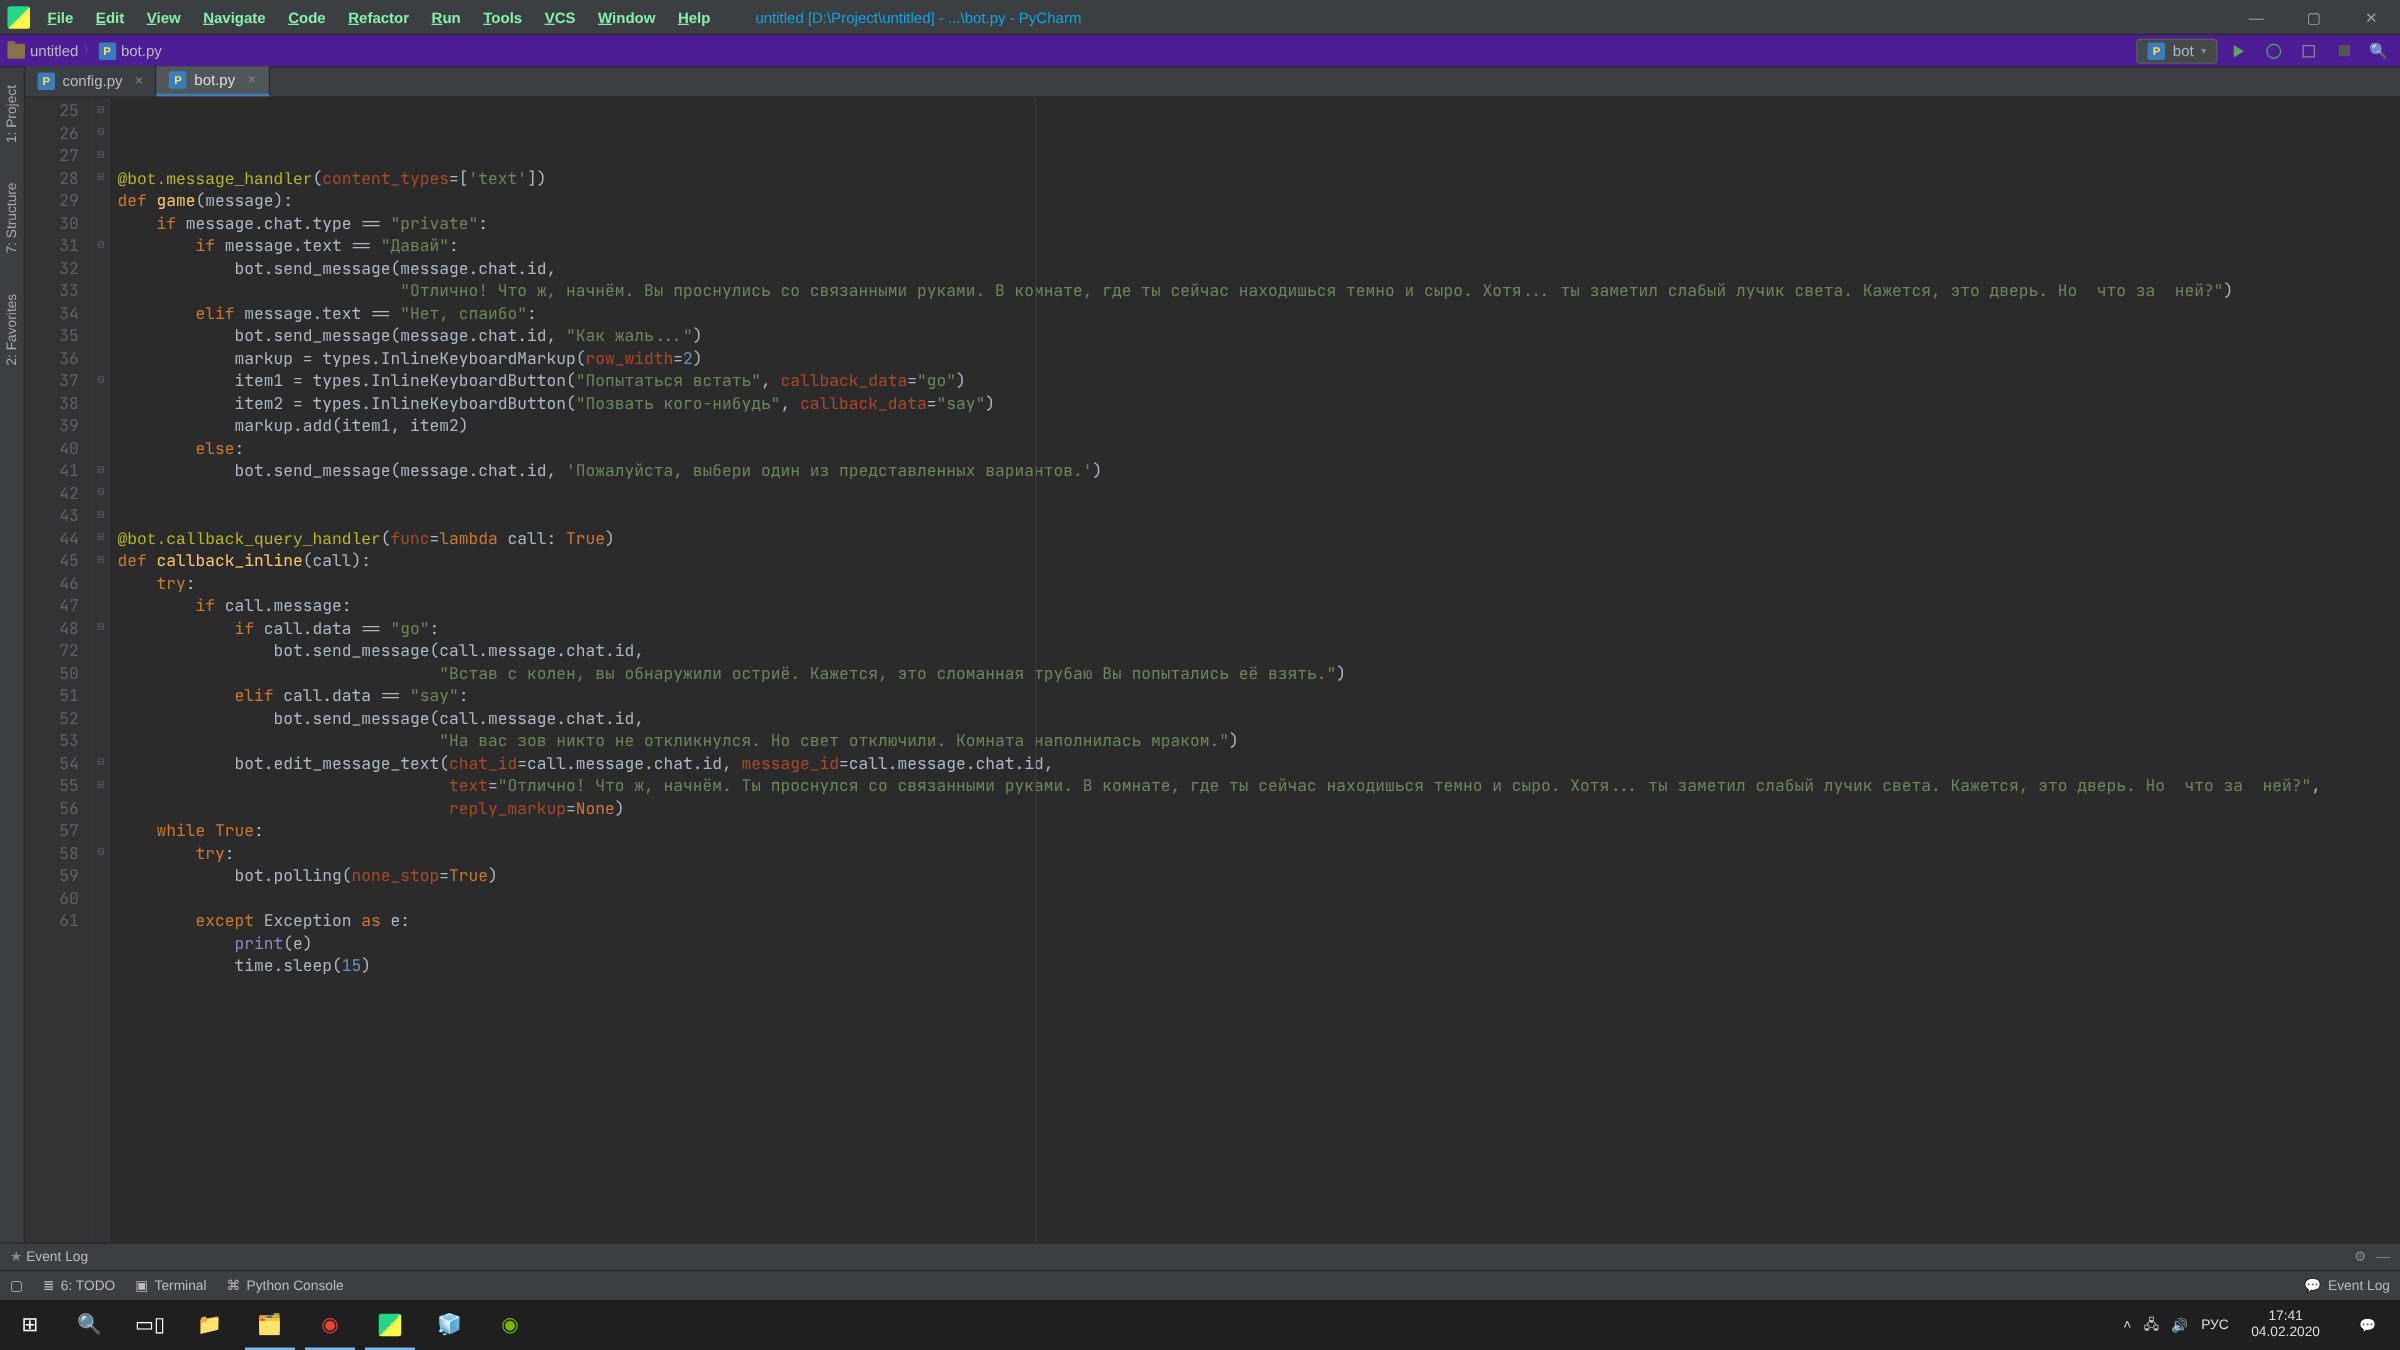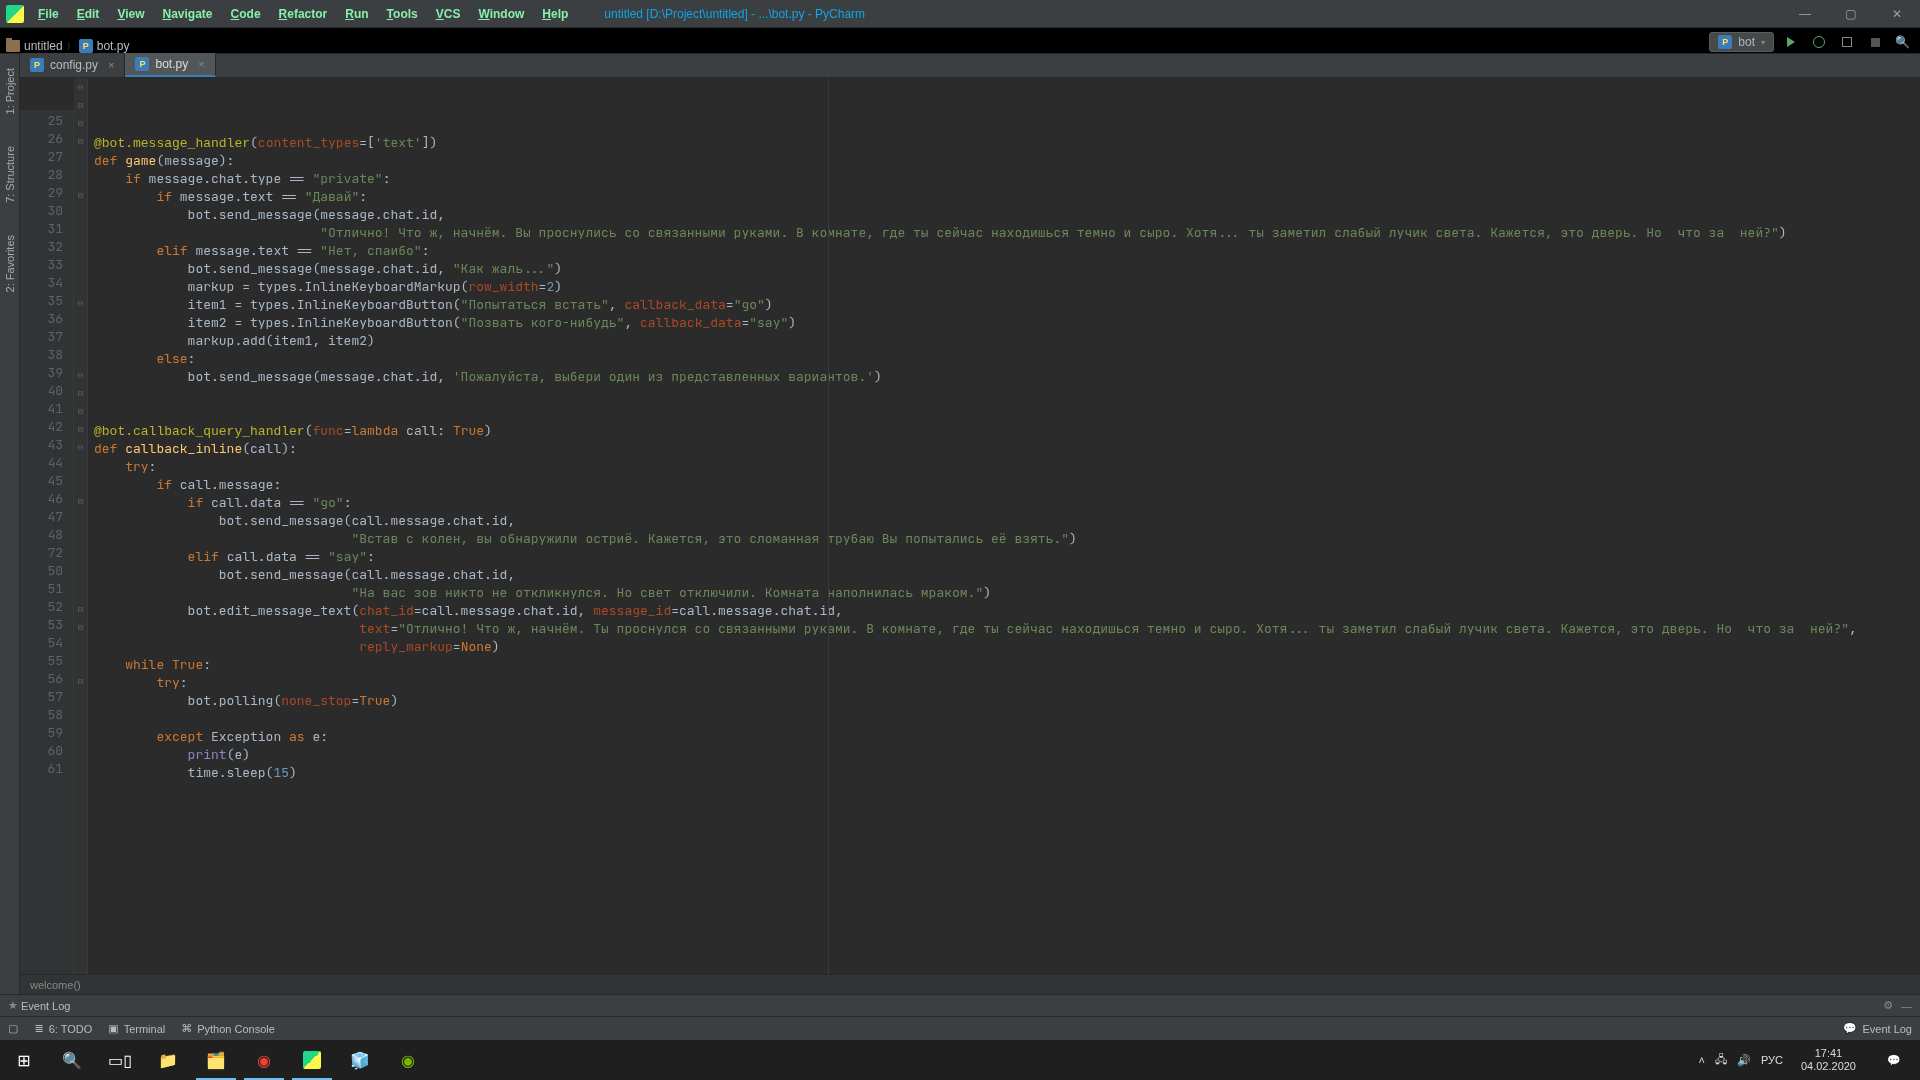--- a/index.html
+++ b/index.html
@@ -27,24 +27,24 @@
   border-radius: 2px;
 }
 .menu { display: flex; gap: 2px; }
 .menu-item { padding: 4px 8px; color: #86efac; cursor: default; font-weight: bold; }
 .title-text { margin-left: 28px; color: #0ea5e9; font-size: 12px; }
 .win-controls { margin-left: auto; display: flex; }
 .win-btn { width: 46px; height: 28px; display:flex; align-items:center; justify-content:center; color:#a0a0a0; }
 
 .nav-row {
   height: 26px;
-  background: #000000;
+  background: #4c1d95;
   border-bottom: 1px solid #282828;
   display: flex;
-  align-items: flex-end;
+  align-items: center;
   padding: 0 6px;
   gap: 4px;
 }
 .breadcrumb { display:flex; align-items:center; gap:4px; font-size:12px; color:#bbb; }
 .bc-folder { width:14px; height:12px; background:#89714d; border-radius:1px; display:inline-block; position:relative; }
 .bc-folder::before { content:""; position:absolute; top:-2px; left:0; width:6px; height:2px; background:#89714d; }
 .bc-py { width:14px; height:14px; display:inline-flex; align-items:center; justify-content:center; font-size:9px; background:#3b7cba; color:#fde05b; border-radius:2px; font-weight:bold; }
 .nav-right { margin-left:auto; display:flex; align-items:center; gap:6px; }
 .run-cfg { background:#45494a; border:1px solid #5a5d5e; border-radius:3px; padding:2px 8px; display:flex; align-items:center; gap:6px; font-size:12px; }
 .toolbar-btn { width:22px; height:22px; display:flex; align-items:center; justify-content:center; border-radius:3px; }
@@ -65,21 +65,21 @@
 }
 .vtab { writing-mode: vertical-rl; transform: rotate(180deg); font-size:11px; color:#aaa; padding:6px 2px; display:flex; align-items:center; gap:4px; }
 
 .editor-wrap { flex:1; display:flex; flex-direction:column; }
 .tabs-row { height:24px; background:#3c3f41; display:flex; align-items:flex-end; border-bottom:1px solid #282828; }
 .tab { height:24px; padding:0 10px; display:flex; align-items:center; gap:6px; font-size:12px; background:#3c3f41; border-right:1px solid #282828; color:#bbb; }
 .tab.active { background:#515658; color:#ddd; border-bottom:2px solid #3b7cba; }
 .tab .x { color:#888; font-size:11px; margin-left:4px; }
 
 .editor { flex:1; background:#2b2b2b; display:flex; font-family:"JetBrains Mono","Consolas",monospace; font-size:13px; line-height:18px; position:relative; overflow:hidden; }
-.gutter-col { width:54px; background:#313335; text-align:right; color:#606366; padding:2px 10px 2px 0; user-select:none; border-right:1px solid #3a3a3a;margin-top:32px; }
+.gutter-col { width:54px; background:#313335; text-align:right; color:#606366; padding:2px 10px 2px 0; user-select:none; border-right:1px solid #3a3a3a; }
 .gutter-col .ln { height:18px; }
 .fold-col { width:14px; background:#313335; border-right:1px solid #3a3a3a; }
 .fold-col .f { height:18px; display:flex; align-items:center; justify-content:center; color:#606366; font-size:9px; }
 .code-col { flex:1; padding:2px 0 2px 6px; white-space:pre; overflow:auto; position:relative; }
 .code-col .cl { height:18px; }
 .margin-line { position:absolute; top:0; bottom:0; left:740px; width:1px; background:#3a3a3a; pointer-events:none; }
 
 .breadcrumb-bar { height:20px; background:#313335; color:#888; font-size:11px; padding:0 10px; display:flex; align-items:center; border-top:1px solid #282828; }
 
 
@@ -271,23 +271,20 @@
           <div class="f">⊟</div>
           <div class="f"></div>
           <div class="f"></div>
           <div class="f"></div>
         </div>
       <div class="code-col" id="code-host">
         <div class="margin-line"></div>
       <div class="cl"><span class="dec">@bot.message_handler</span><span class="pn">(</span><span class="arg">content_types</span><span class="pn">=[</span><span class="str">'text'</span><span class="pn">])</span></div><div class="cl"><span class="kw">def </span><span class="fn">game</span><span class="pn">(message):</span></div><div class="cl"><span class="pn">    </span><span class="kw">if </span><span class="pn">message.chat.type == </span><span class="str">"private"</span><span class="pn">:</span></div><div class="cl"><span class="pn">        </span><span class="kw">if </span><span class="pn">message.text == </span><span class="str">"Давай"</span><span class="pn">:</span></div><div class="cl"><span class="pn">            bot.send_message(message.chat.id,</span></div><div class="cl"><span class="pn">                             </span><span class="str">"Отлично! Что ж, начнём. Вы проснулись со связанными руками. В комнате, где ты сейчас находишься темно и сыро. Хотя... ты заметил слабый лучик света. Кажется, это дверь. Но  что за  ней?"</span><span class="pn">)</span></div><div class="cl"><span class="pn">        </span><span class="kw">elif </span><span class="pn">message.text == </span><span class="str">"Нет, спаибо"</span><span class="pn">:</span></div><div class="cl"><span class="pn">            bot.send_message(message.chat.id, </span><span class="str">"Как жаль..."</span><span class="pn">)</span></div><div class="cl"><span class="pn">            markup = types.InlineKeyboardMarkup(</span><span class="arg">row_width</span><span class="pn">=</span><span class="num">2</span><span class="pn">)</span></div><div class="cl"><span class="pn">            item1 = types.InlineKeyboardButton(</span><span class="str">"Попытаться встать"</span><span class="pn">, </span><span class="arg">callback_data</span><span class="pn">=</span><span class="str">"go"</span><span class="pn">)</span></div><div class="cl"><span class="pn">            item2 = types.InlineKeyboardButton(</span><span class="str">"Позвать кого-нибудь"</span><span class="pn">, </span><span class="arg">callback_data</span><span class="pn">=</span><span class="str">"say"</span><span class="pn">)</span></div><div class="cl"><span class="pn">            markup.add(item1, item2)</span></div><div class="cl"><span class="pn">        </span><span class="kw">else</span><span class="pn">:</span></div><div class="cl"><span class="pn">            bot.send_message(message.chat.id, </span><span class="str">'Пожалуйста, выбери один из представленных вариантов.'</span><span class="pn">)</span></div><div class="cl"><span class="pn"></span></div><div class="cl"><span class="pn"></span></div><div class="cl"><span class="dec">@bot.callback_query_handler</span><span class="pn">(</span><span class="arg">func</span><span class="pn">=</span><span class="kw">lambda </span><span class="pn">call: </span><span class="kw">True</span><span class="pn">)</span></div><div class="cl"><span class="kw">def </span><span class="fn">callback_inline</span><span class="pn">(call):</span></div><div class="cl"><span class="pn">    </span><span class="kw">try</span><span class="pn">:</span></div><div class="cl"><span class="pn">        </span><span class="kw">if </span><span class="pn">call.message:</span></div><div class="cl"><span class="pn">            </span><span class="kw">if </span><span class="pn">call.data == </span><span class="str">"go"</span><span class="pn">:</span></div><div class="cl"><span class="pn">                bot.send_message(call.message.chat.id,</span></div><div class="cl"><span class="pn">                                 </span><span class="str">"Встав с колен, вы обнаружили остриё. Кажется, это сломанная трубаю Вы попытались её взять."</span><span class="pn">)</span></div><div class="cl"><span class="pn">            </span><span class="kw">elif </span><span class="pn">call.data == </span><span class="str">"say"</span><span class="pn">:</span></div><div class="cl"><span class="pn">                bot.send_message(call.message.chat.id,</span></div><div class="cl"><span class="pn">                                 </span><span class="str">"На вас зов никто не откликнулся. Но свет отключили. Комната наполнилась мраком."</span><span class="pn">)</span></div><div class="cl"><span class="pn">            bot.edit_message_text(</span><span class="arg">chat_id</span><span class="pn">=call.message.chat.id, </span><span class="arg">message_id</span><span class="pn">=call.message.chat.id,</span></div><div class="cl"><span class="pn">                                  </span><span class="arg">text</span><span class="pn">=</span><span class="str">"Отлично! Что ж, начнём. Ты проснулся со связанными руками. В комнате, где ты сейчас находишься темно и сыро. Хотя... ты заметил слабый лучик света. Кажется, это дверь. Но  что за  ней?"</span><span class="pn">,</span></div><div class="cl"><span class="pn">                                  </span><span class="arg">reply_markup</span><span class="pn">=</span><span class="kw">None</span><span class="pn">)</span></div><div class="cl"><span class="pn">    </span><span class="kw">while </span><span class="kw">True</span><span class="pn">:</span></div><div class="cl"><span class="pn">        </span><span class="kw">try</span><span class="pn">:</span></div><div class="cl"><span class="pn">            bot.polling(</span><span class="arg">none_stop</span><span class="pn">=</span><span class="kw">True</span><span class="pn">)</span></div><div class="cl"><span class="pn"></span></div><div class="cl"><span class="pn">        </span><span class="kw">except </span><span class="pn">Exception </span><span class="kw">as </span><span class="pn">e:</span></div><div class="cl"><span class="pn">            </span><span class="bi">print</span><span class="pn">(e)</span></div><div class="cl"><span class="pn">            time.sleep(</span><span class="num">15</span><span class="pn">)</span></div><div class="cl"><span class="pn"></span></div></div>
     </div>
 
-    <div class="breadcrumb-bar">
-      <span>welcome()</span>
-    </div>
   </div>
 </div>
 
 <div class="event-log-row">
   <span style="color:#888">★</span>&nbsp;
   <span>Event Log</span>
   <div class="right">
     <span style="color:#888">⚙</span>
     <span style="color:#888">—</span>
   </div>

